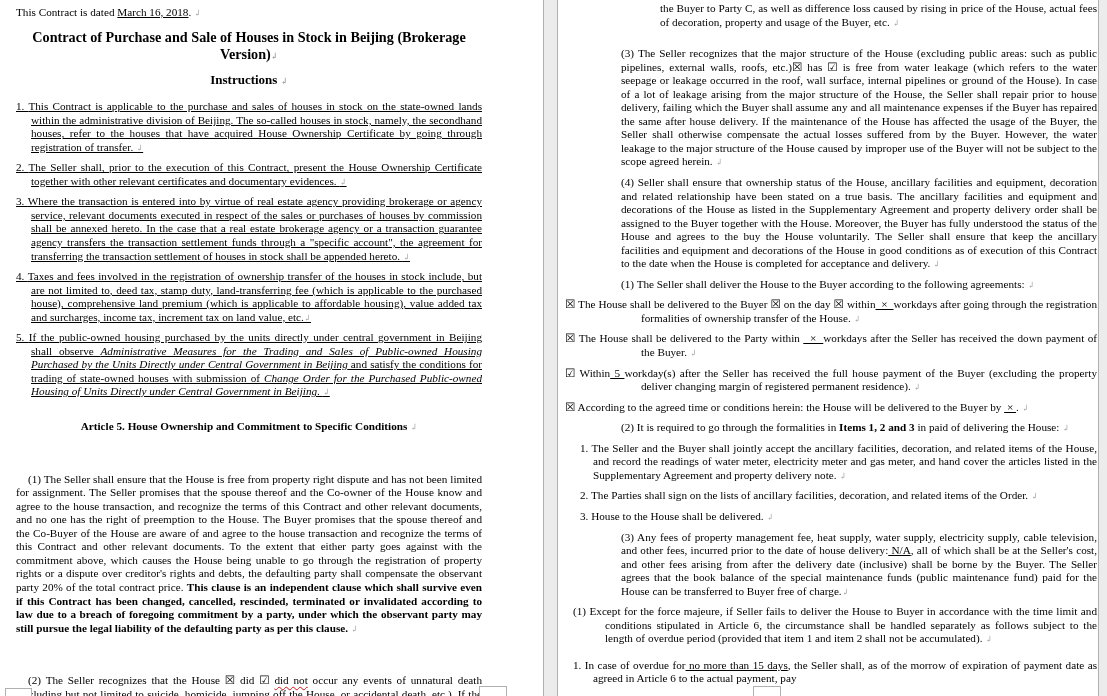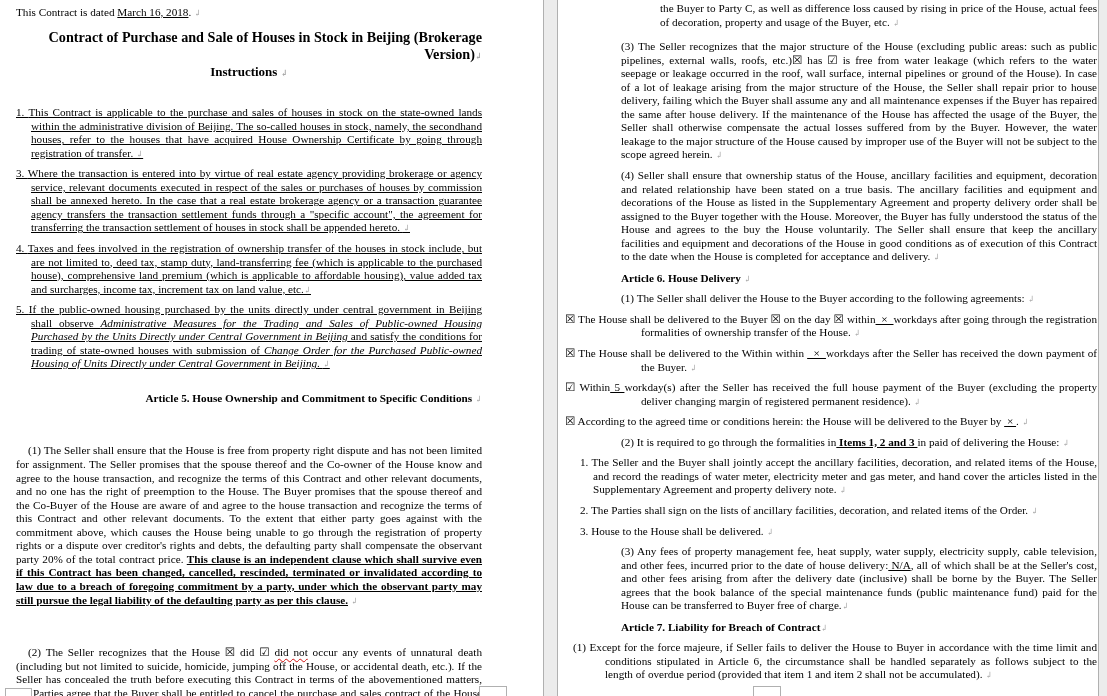--- a/index.html
+++ b/index.html
@@ -12,39 +12,39 @@
   .page-right{left:558px;width:540px;}
   .gutter{position:absolute;top:0;bottom:0;background:#ececec;}
   .gutter-mid{left:543px;width:15px;border-left:1px solid #b0b0b0;border-right:1px solid #b0b0b0;box-sizing:border-box;}
   .gutter-right{left:1098px;width:9px;border-left:1px solid #b0b0b0;box-sizing:border-box;}
   .content{position:absolute;}
   .content-l{left:16px;top:6px;width:466px;}
   .content-r{left:565px;top:2px;width:532px;}
   .blk{text-align:justify;margin:0 0 5px 0;}
   
   .c-p0{margin-bottom:8px;text-align:left;}
-  .c-title{text-align:right;font-weight:bold;font-size:14.2px;line-height:17px;margin-bottom:0;}
-  .c-subtitle{text-align:center;font-weight:bold;font-size:13px;margin-bottom:26px;}
+  .c-title{text-align:center;font-weight:bold;font-size:14.2px;line-height:17px;margin-bottom:8px;}
+  .c-subtitle{text-align:center;font-weight:bold;font-size:13px;margin-bottom:12px;}
   .c-num{padding-left:15px;text-indent:-15px;margin-bottom:6px;text-decoration:underline;}
-  .c-head{margin:20px 0 8px;text-align:right;}
+  .c-head{margin:20px 6px 8px;text-align:center;}
   .c-p1{text-indent:12px;margin-bottom:5px;margin-top:38px;}
   
-  .c-cont{padding-left:95px;margin-bottom:10px;}
+  .c-cont{padding-left:95px;margin-bottom:17px;}
   .c-pr{padding-left:56px;margin-bottom:6px;}
   .c-headr{padding-left:56px;margin:7px 0 6px;text-align:left;}
   .c-cbx{padding-left:76px;text-indent:-76px;margin-bottom:6px;}
   .c-numr{padding-left:28px;text-indent:-13px;margin-bottom:6px;}
   .c-hang{padding-left:40px;text-indent:-32px;margin-bottom:12px;}
   .c-num7{padding-left:28px;text-indent:-20px;margin-bottom:6px;}
   
   .s-n{}
   .s-b{font-weight:bold;}
   .s-i{font-style:italic;}
   .s-u{text-decoration:underline;}
-  .s-bu{font-weight:bold;text-decoration:underline;}
+  .s-bu{font-weight:bold;}
   .s-red{text-decoration-line:underline;text-decoration-style:wavy;
          text-decoration-color:#d11212;text-decoration-thickness:1px;text-underline-offset:2px;}
   .s-cb{font-size:11.6px;}
   .s-eop{color:#a9a9a9;font-size:8.5px;}
   .marker{}
   .corner{position:absolute;background:#fff;border:1px solid #b0b0b0;box-sizing:border-box;}
 </style>
 </head>
 <body>
 
@@ -52,43 +52,42 @@
   <div class="page page-left"></div>
   <div class="gutter gutter-mid"></div>
   <div class="page page-right"></div>
   <div class="gutter gutter-right"></div>
 
   <div class="content content-l">
       <div class="blk c-p0"><span class="s-n">This Contract is dated </span><span class="s-u">March 16, 2018</span><span class="s-n">. </span><span class="s-eop">↲</span></div>
       <div class="blk c-title"><span class="s-b">Contract of Purchase and Sale of Houses in Stock in Beijing (Brokerage Version)</span><span class="s-eop">↲</span></div>
       <div class="blk c-subtitle"><span class="s-b">Instructions </span><span class="s-eop">↲</span></div>
       <div class="blk c-num"><span class="marker">1. </span><span class="s-n">This Contract is applicable to the purchase and sales of houses in stock on the state-owned lands within the administrative division of Beijing. The so-called houses in stock, namely, the secondhand houses, refer to the houses that have acquired House Ownership Certificate by going through registration of transfer. </span><span class="s-eop">↲</span></div>
+      <div class="blk c-num"><span class="marker">2. </span><span class="s-n">The Seller shall, prior to the execution of this Contract, present the House Ownership Certificate together with other relevant certificates and documentary evidences. </span><span class="s-eop">↲</span></div>
       <div class="blk c-num"><span class="marker">3. </span><span class="s-n">Where the transaction is entered into by virtue of real estate agency providing brokerage or agency service, relevant documents executed in respect of the sales or purchases of houses by commission shall be annexed hereto. In the case that a real estate brokerage agency or a transaction guarantee agency transfers the transaction settlement funds through a "specific account", the agreement for transferring the transaction settlement of houses in stock shall be appended hereto. </span><span class="s-eop">↲</span></div>
       <div class="blk c-num"><span class="marker">4. </span><span class="s-n">Taxes and fees involved in the registration of ownership transfer of the houses in stock include, but are not limited to</span><span class="s-u">, deed tax, stamp duty, land-transferring fee (which is applicable to the purchased house), comprehensive land premium (which is applicable to affordable housing), value added tax and surcharges, income tax, increment tax on land value, etc.</span><span class="s-eop">↲</span></div>
       <div class="blk c-num"><span class="marker">5. </span><span class="s-n">If the public-owned housing purchased by the units directly under central government in Beijing shall observe </span><span class="s-i">Administrative Measures for the Trading and Sales of Public-owned Housing Purchased by the Units Directly under Central Government in Beijing</span><span class="s-n"> and satisfy the conditions for trading of state-owned houses with submission of </span><span class="s-i">Change Order for the Purchased Public-owned Housing of Units Directly under Central Government in Beijing</span><span class="s-n">. </span><span class="s-eop">↲</span></div>
       <div class="blk c-head"><span class="s-b">Article 5. House Ownership and Commitment to Specific Conditions </span><span class="s-eop">↲</span></div>
       <div class="blk c-p1"><span class="s-n">(1) The Seller shall ensure that the House is free from property right dispute and has not been limited for assignment. The Seller promises that the spouse thereof and the Co-owner of the House know and agree to the house transaction, and recognize the terms of this Contract and other relevant documents, and no one has the right of preemption to the House. The Buyer promises that the spouse thereof and the Co-Buyer of the House are aware of and agree to the house transaction and recognize the terms of this Contract and other relevant documents. To the extent that either party goes against with the commitment above, which causes the House being unable to go through the registration of property rights or a dispute over creditor's rights and debts, the defaulting party shall compensate the observant party 20% of the total contract price. </span><span class="s-bu">This clause is an independent clause which shall survive even if this Contract has been changed, cancelled, rescinded, terminated or invalidated according to law due to a breach of foregoing commitment by a party, under which the observant party may still pursue the legal liability of the defaulting party as per this clause.</span><span class="s-n"> </span><span class="s-eop">↲</span></div>
       <div class="blk c-p1"><span class="s-n">(2) The Seller recognizes that the House </span><span class="s-cb">☒</span><span class="s-n"> did </span><span class="s-cb">☑</span><span class="s-n"> </span><span class="s-red">did not</span><span class="s-n"> occur any events of unnatural death (including but not limited to suicide, homicide, jumping off the House, or accidental death, etc.). If the Seller has concealed the truth before executing this Contract in terms of the abovementioned matters, the Parties agree that the Buyer shall be entitled to cancel the purchase and sales contract of the House and relevant agreements thereto according to law if the Seller has any fraudulent conduct, resulting in the Buyer and the Broker enter into this Contract against true intention. The Seller shall be otherwise responsible for the liabilities as follows: </span><span class="s-eop">↲</span></div>
     </div>
   <div class="content content-r">
       <div class="blk c-cont"><span class="s-n">the Buyer to Party C, as well as difference loss caused by rising in price of the House, actual fees of decoration, property and usage of the Buyer, etc. </span><span class="s-eop">↲</span></div>
       <div class="blk c-pr"><span class="s-n">(3) The Seller recognizes that the major structure of the House (excluding public areas: such as public pipelines, external walls, roofs, etc.)</span><span class="s-cb">☒</span><span class="s-n"> has </span><span class="s-cb">☑</span><span class="s-n"> is free from water leakage (which refers to the water seepage or leakage occurred in the roof, wall surface, internal pipelines or ground of the House). In case of a lot of leakage arising from the major structure of the House, the Seller shall repair prior to house delivery, failing which the Buyer shall assume any and all maintenance expenses if the Buyer has repaired the same after house delivery. If the maintenance of the House has affected the usage of the Buyer, the Seller shall otherwise compensate the actual losses suffered from by the Buyer. However, the water leakage to the major structure of the House caused by improper use of the Buyer will not be subject to the scope agreed herein. </span><span class="s-eop">↲</span></div>
       <div class="blk c-pr"><span class="s-n">(4) Seller shall ensure that ownership status of the House, ancillary facilities and equipment, decoration and related relationship have been stated on a true basis. The ancillary facilities and equipment and decorations of the House as listed in the Supplementary Agreement and property delivery order shall be assigned to the Buyer together with the House. Moreover, the Buyer has fully understood the status of the House and agrees to the buy the House voluntarily. The Seller shall ensure that keep the ancillary facilities and equipment and decorations of the House in good conditions as of execution of this Contract to the date when the House is completed for acceptance and delivery. </span><span class="s-eop">↲</span></div>
-      <div class="blk c-headr"><span class="s-b">Article 6. House Delivery </span><span class="s-eop">↲</span></div>
       <div class="blk c-pr"><span class="s-n">(1) The Seller shall deliver the House to the Buyer according to the following agreements: </span><span class="s-eop">↲</span></div>
       <div class="blk c-cbx"><span class="s-cb">☒</span><span class="s-n"> The House shall be delivered to the Buyer </span><span class="s-cb">☒</span><span class="s-n"> on the day </span><span class="s-cb">☒</span><span class="s-n"> within</span><span class="s-u">&nbsp;&nbsp;×&nbsp;&nbsp;</span><span class="s-n">workdays after going through the registration formalities of ownership transfer of the House. </span><span class="s-eop">↲</span></div>
-      <div class="blk c-cbx"><span class="s-cb">☒</span><span class="s-n"> The House shall be delivered to the Within within </span><span class="s-u">&nbsp;&nbsp;×&nbsp;&nbsp;</span><span class="s-n">workdays after the Seller has received the down payment of the Buyer. </span><span class="s-eop">↲</span></div>
+      <div class="blk c-cbx"><span class="s-cb">☒</span><span class="s-n"> The House shall be delivered to the Party within </span><span class="s-u">&nbsp;&nbsp;×&nbsp;&nbsp;</span><span class="s-n">workdays after the Seller has received the down payment of the Buyer. </span><span class="s-eop">↲</span></div>
       <div class="blk c-cbx"><span class="s-cb">☑</span><span class="s-n"> Within</span><span class="s-u">&nbsp;5&nbsp;</span><span class="s-n">workday(s) after the Seller has received the full house payment of the Buyer (excluding the property deliver changing margin of registered permanent residence). </span><span class="s-eop">↲</span></div>
       <div class="blk c-cbx"><span class="s-cb">☒</span><span class="s-n"> According to the agreed time or conditions herein: the House will be delivered to the Buyer by </span><span class="s-u">&nbsp;×&nbsp;</span><span class="s-n">. </span><span class="s-eop">↲</span></div>
       <div class="blk c-pr"><span class="s-n">(2) It is required to go through the formalities in</span><span class="s-bu"> Items 1, 2 and 3 </span><span class="s-n">in paid of delivering the House: </span><span class="s-eop">↲</span></div>
       <div class="blk c-numr"><span class="marker">1. </span><span class="s-n">The Seller and the Buyer shall jointly accept the ancillary facilities, decoration, and related items of the House, and record the readings of water meter, electricity meter and gas meter, and hand cover the articles listed in the Supplementary Agreement and property delivery note. </span><span class="s-eop">↲</span></div>
       <div class="blk c-numr"><span class="marker">2. </span><span class="s-n">The Parties shall sign on the lists of ancillary facilities, decoration, and related items of the Order. </span><span class="s-eop">↲</span></div>
       <div class="blk c-numr"><span class="marker">3. </span><span class="s-n">House to the House shall be delivered. </span><span class="s-eop">↲</span></div>
       <div class="blk c-pr"><span class="s-n">(3) Any fees of property management fee, heat supply, water supply, electricity supply, cable television, and other fees, incurred prior to the date of house delivery:</span><span class="s-u"> N/A</span><span class="s-n">, all of which shall be at the Seller's cost, and other fees arising from after the delivery date (inclusive) shall be borne by the Buyer. The Seller agrees that the book balance of the special maintenance funds (public maintenance fund) paid for the House can be transferred to Buyer free of charge.</span><span class="s-eop">↲</span></div>
-      <div class="blk c-headr"><span class="s-b">Article 7. Liability for Breach of Contract</span><span class="s-eop">↲</span></div>
       <div class="blk c-hang"><span class="marker">(1) </span><span class="s-n">Except for the force majeure, if Seller fails to deliver the House to Buyer in accordance with the time limit and conditions stipulated in Article 6, the circumstance shall be handled separately as follows subject to the length of overdue period (provided that item 1 and item 2 shall not be accumulated). </span><span class="s-eop">↲</span></div>
       <div class="blk c-num7"><span class="marker">1. </span><span class="s-n">In case of overdue for</span><span class="s-u"> no more than 15 days</span><span class="s-n">, the Seller shall, as of the morrow of expiration of payment date as agreed in Article 6 to the actual payment, pay </span></div>
     </div>
 
   <div class="corner" style="left:5px;top:688px;width:27px;height:10px;"></div>
   <div class="corner" style="left:479px;top:686px;width:28px;height:12px;"></div>
   <div class="corner" style="left:753px;top:686px;width:28px;height:12px;"></div>
 </div>
 
 </body></html>

